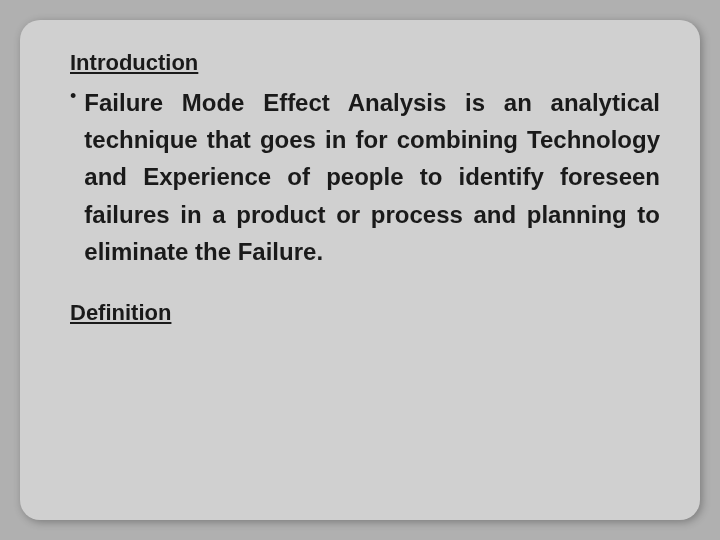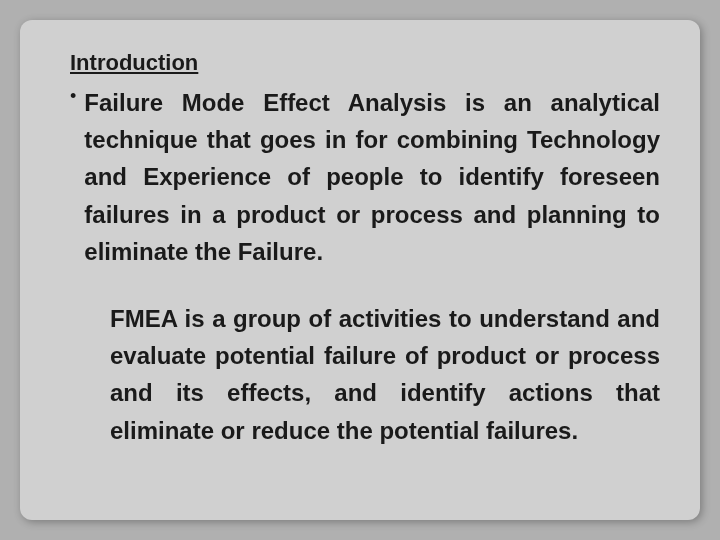--- a/index.html
+++ b/index.html
@@ -13,21 +13,21 @@
       height: 540px;
       background-color: #b0b0b0;
       display: flex;
       align-items: center;
       justify-content: center;
       font-family: Arial, sans-serif;
     }
 
     .card {
       background-color: #d0d0d0;
-      border-radius: 12px;
+      border-radius: 20px;
       width: 680px;
       min-height: 500px;
       padding: 30px 40px 30px 50px;
       box-shadow: 2px 2px 8px rgba(0,0,0,0.3);
     }
 
     .section-title {
       font-size: 22px;
       font-weight: bold;
       text-decoration: underline;
@@ -75,16 +75,16 @@
 
   <div class="intro-block">
     <div class="section-title">Introduction</div>
     <div class="bullet-row">
       <span class="bullet">•</span>
       <span class="body-text">Failure  Mode  Effect  Analysis  is  an analytical  technique  that  goes  in  for combining  Technology  and  Experience of people to identify foreseen failures in a product or process and planning to eliminate the Failure.</span>
     </div>
   </div>
 
   <div class="definition-block">
-    <div class="body-text indent">FMEA  is  a  group  of  activities  to understand  and  evaluate  potential failure  of  product  or  process  and  its effects,   and   identify   actions   that eliminate   or   reduce   the   potential failures.</div>
+    <div class="section-title">Definition</div>
   </div>
 
 </div>
 
 </body></html>

